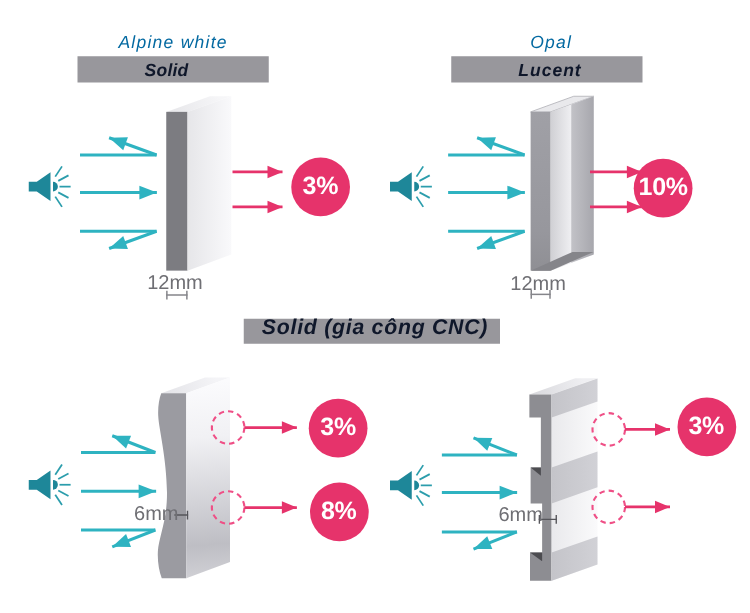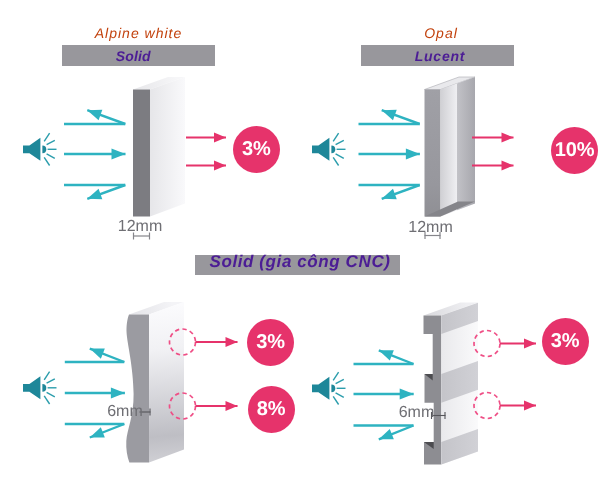--- a/index.html
+++ b/index.html
@@ -5,24 +5,24 @@
   html,body{margin:0;padding:0;background:#ffffff;}
   .canvas{
     position:relative;width:600px;height:490px;background:#ffffff;overflow:hidden;
     font-family:"Liberation Sans", sans-serif;
     -webkit-font-smoothing:antialiased;text-rendering:geometricPrecision;
   }
   .canvas svg{position:absolute;left:0;top:0;}
   .abs{position:absolute;filter:opacity(0.999);}
   .material-title{
     width:200px;text-align:center;font-size:14px;font-style:italic;
-    color:#c2410c;letter-spacing:1px;line-height:16px;
+    color:#0369a1;letter-spacing:1px;line-height:16px;
   }
   .type-bar{
-    background:#98979c;color:#4c1d95;text-align:center;
+    background:#98979c;color:#0f172a;text-align:center;
     font-style:italic;font-weight:bold;
   }
   .type-bar.small{font-size:17px;letter-spacing:.6px;line-height:14px !important;box-sizing:border-box;}
   .type-bar.big{font-size:14px;letter-spacing:.2px;line-height:22px !important;box-sizing:border-box;}
   .thickness-label{
     width:60px;text-align:center;font-size:16px;color:#6f6f74;line-height:12px;
   }
   .pct-circle{
     width:47px;height:47px;border-radius:50%;background:#e6336b;
     display:flex;align-items:center;justify-content:center;
@@ -247,18 +247,18 @@
 <div class="abs type-bar big" style="left:62px;top:44.5px;width:153px;height:21px;padding-right:10.5px;">Solid</div>
 <div class="abs type-bar big" style="left:361px;top:44.5px;width:153px;height:21px;padding-left:5px;letter-spacing:0.8px;">Lucent</div>
 <div class="abs type-bar small" style="left:195px;top:254.5px;width:205px;height:20px;padding-left:5px;">Solid (gia công CNC)</div>
 
 <div class="abs thickness-label" style="left:110px;top:220.5px;">12mm</div>
 <div class="abs thickness-label" style="left:400.5px;top:222px;">12mm</div>
 <div class="abs thickness-label" style="left:95px;top:405.5px;">6mm</div>
 <div class="abs thickness-label" style="left:386.5px;top:406.5px;">6mm</div>
 
 <div class="abs pct-circle" style="left:232.8px;top:126px;">3%</div>
-<div class="abs pct-circle" style="left:551px;top:126.5px;">10%</div>
+<div class="abs pct-circle" style="left:507px;top:126.5px;">10%</div>
 <div class="abs pct-circle" style="left:247px;top:319px;">3%</div>
 <div class="abs pct-circle" style="left:247.5px;top:386px;">8%</div>
 <div class="abs pct-circle" style="left:541.5px;top:317.5px;">3%</div>
 
 </div>
 
 </body></html>

